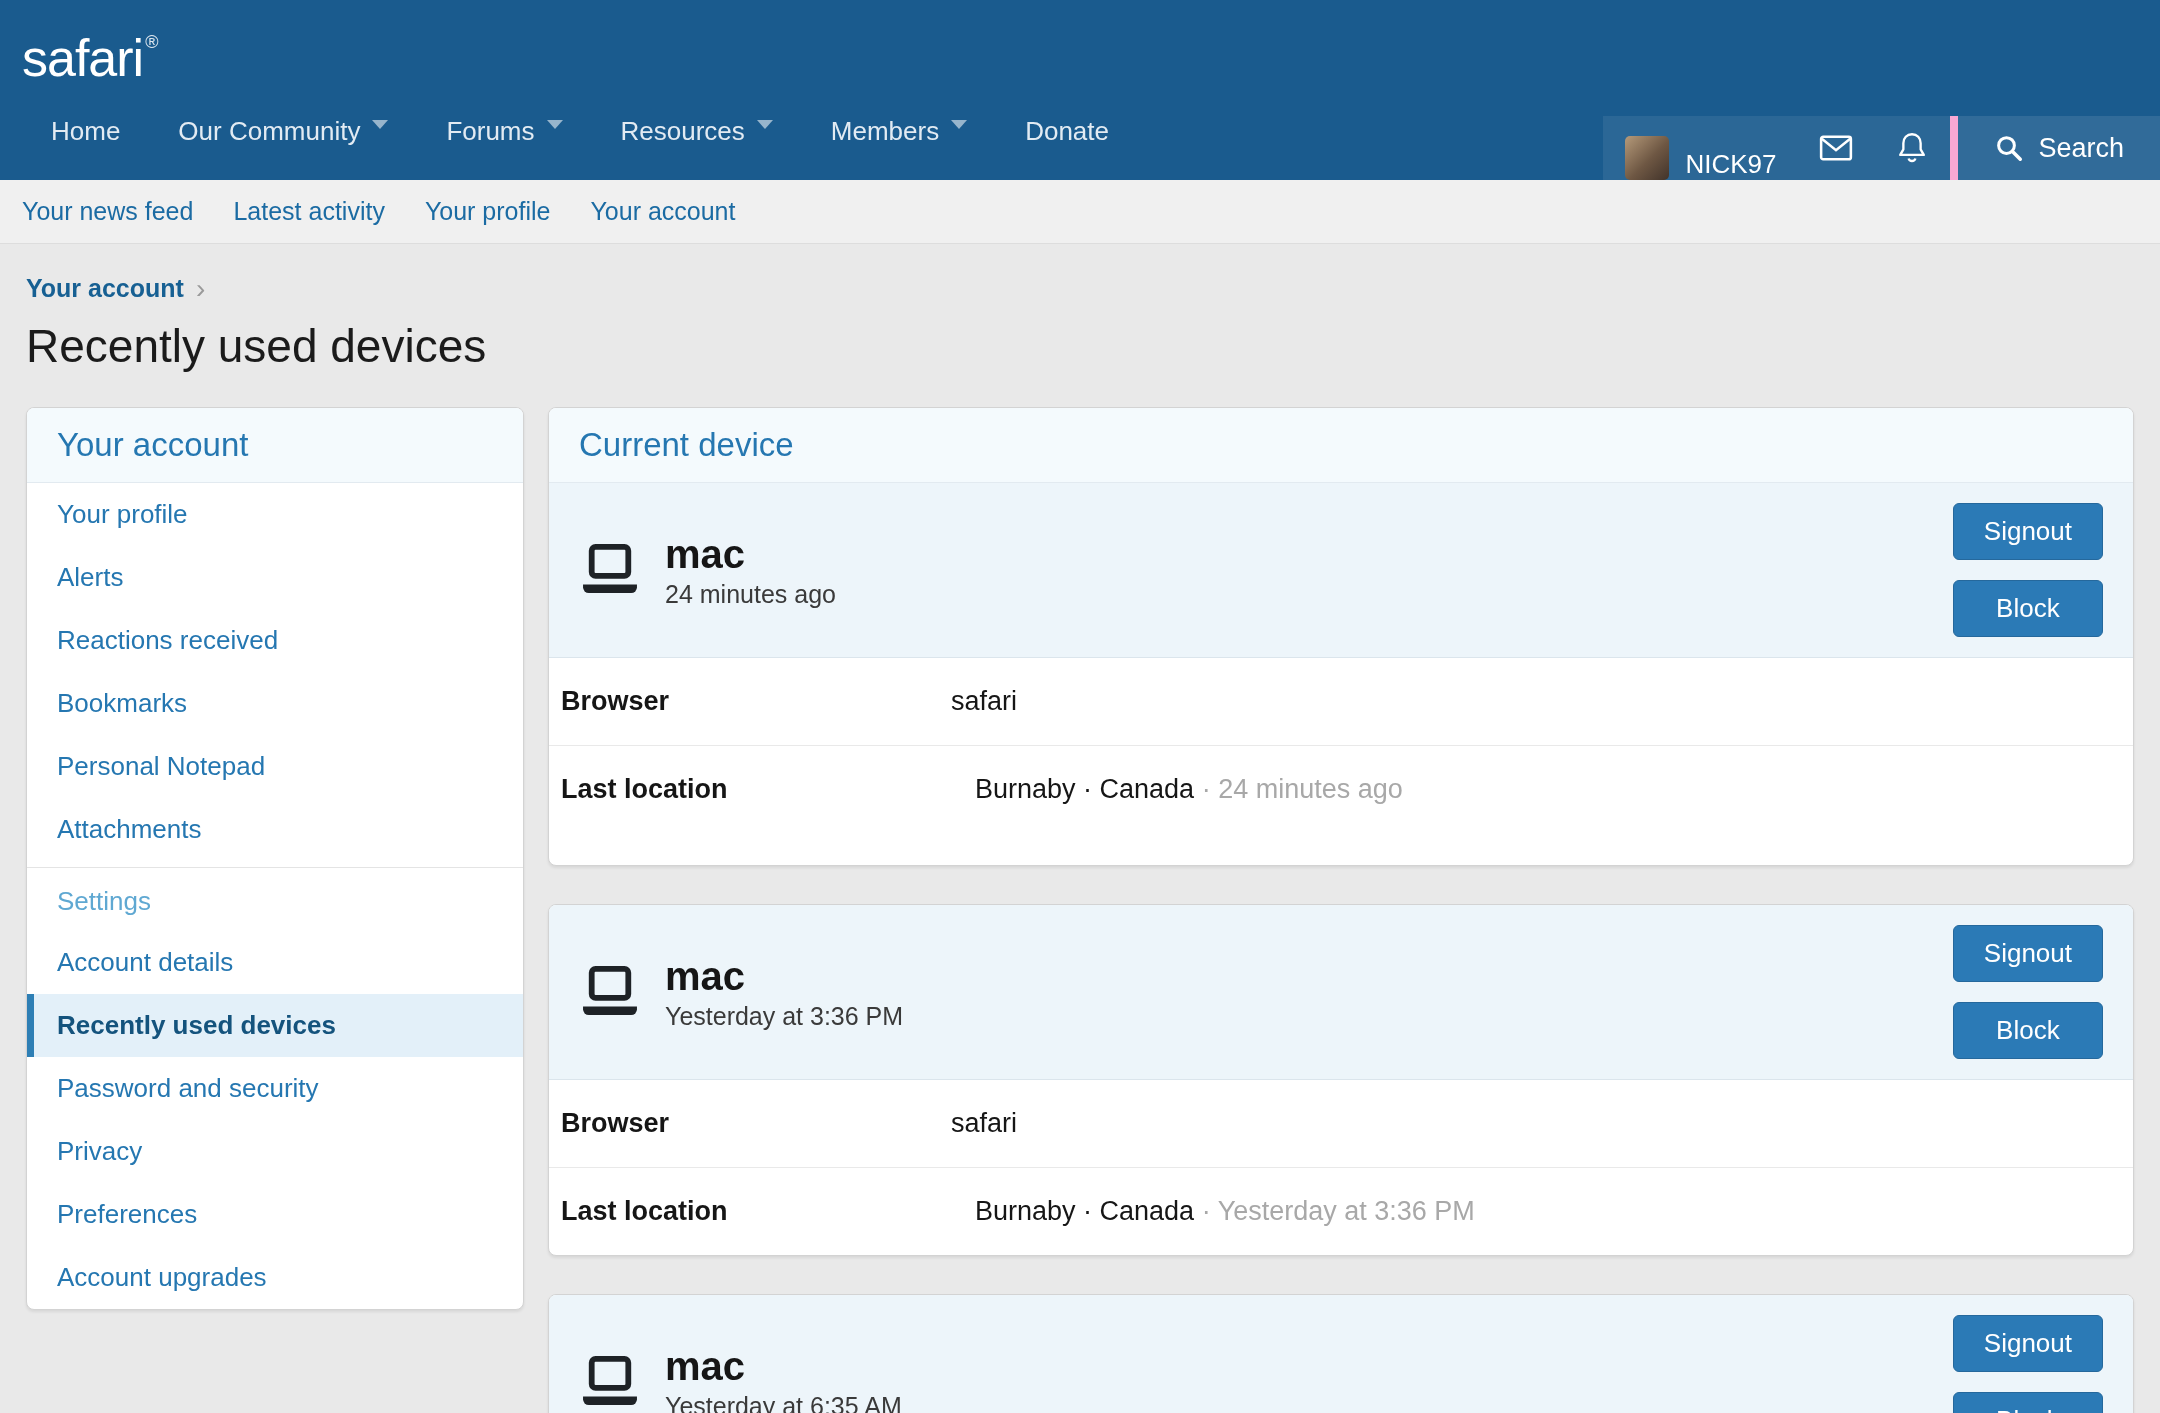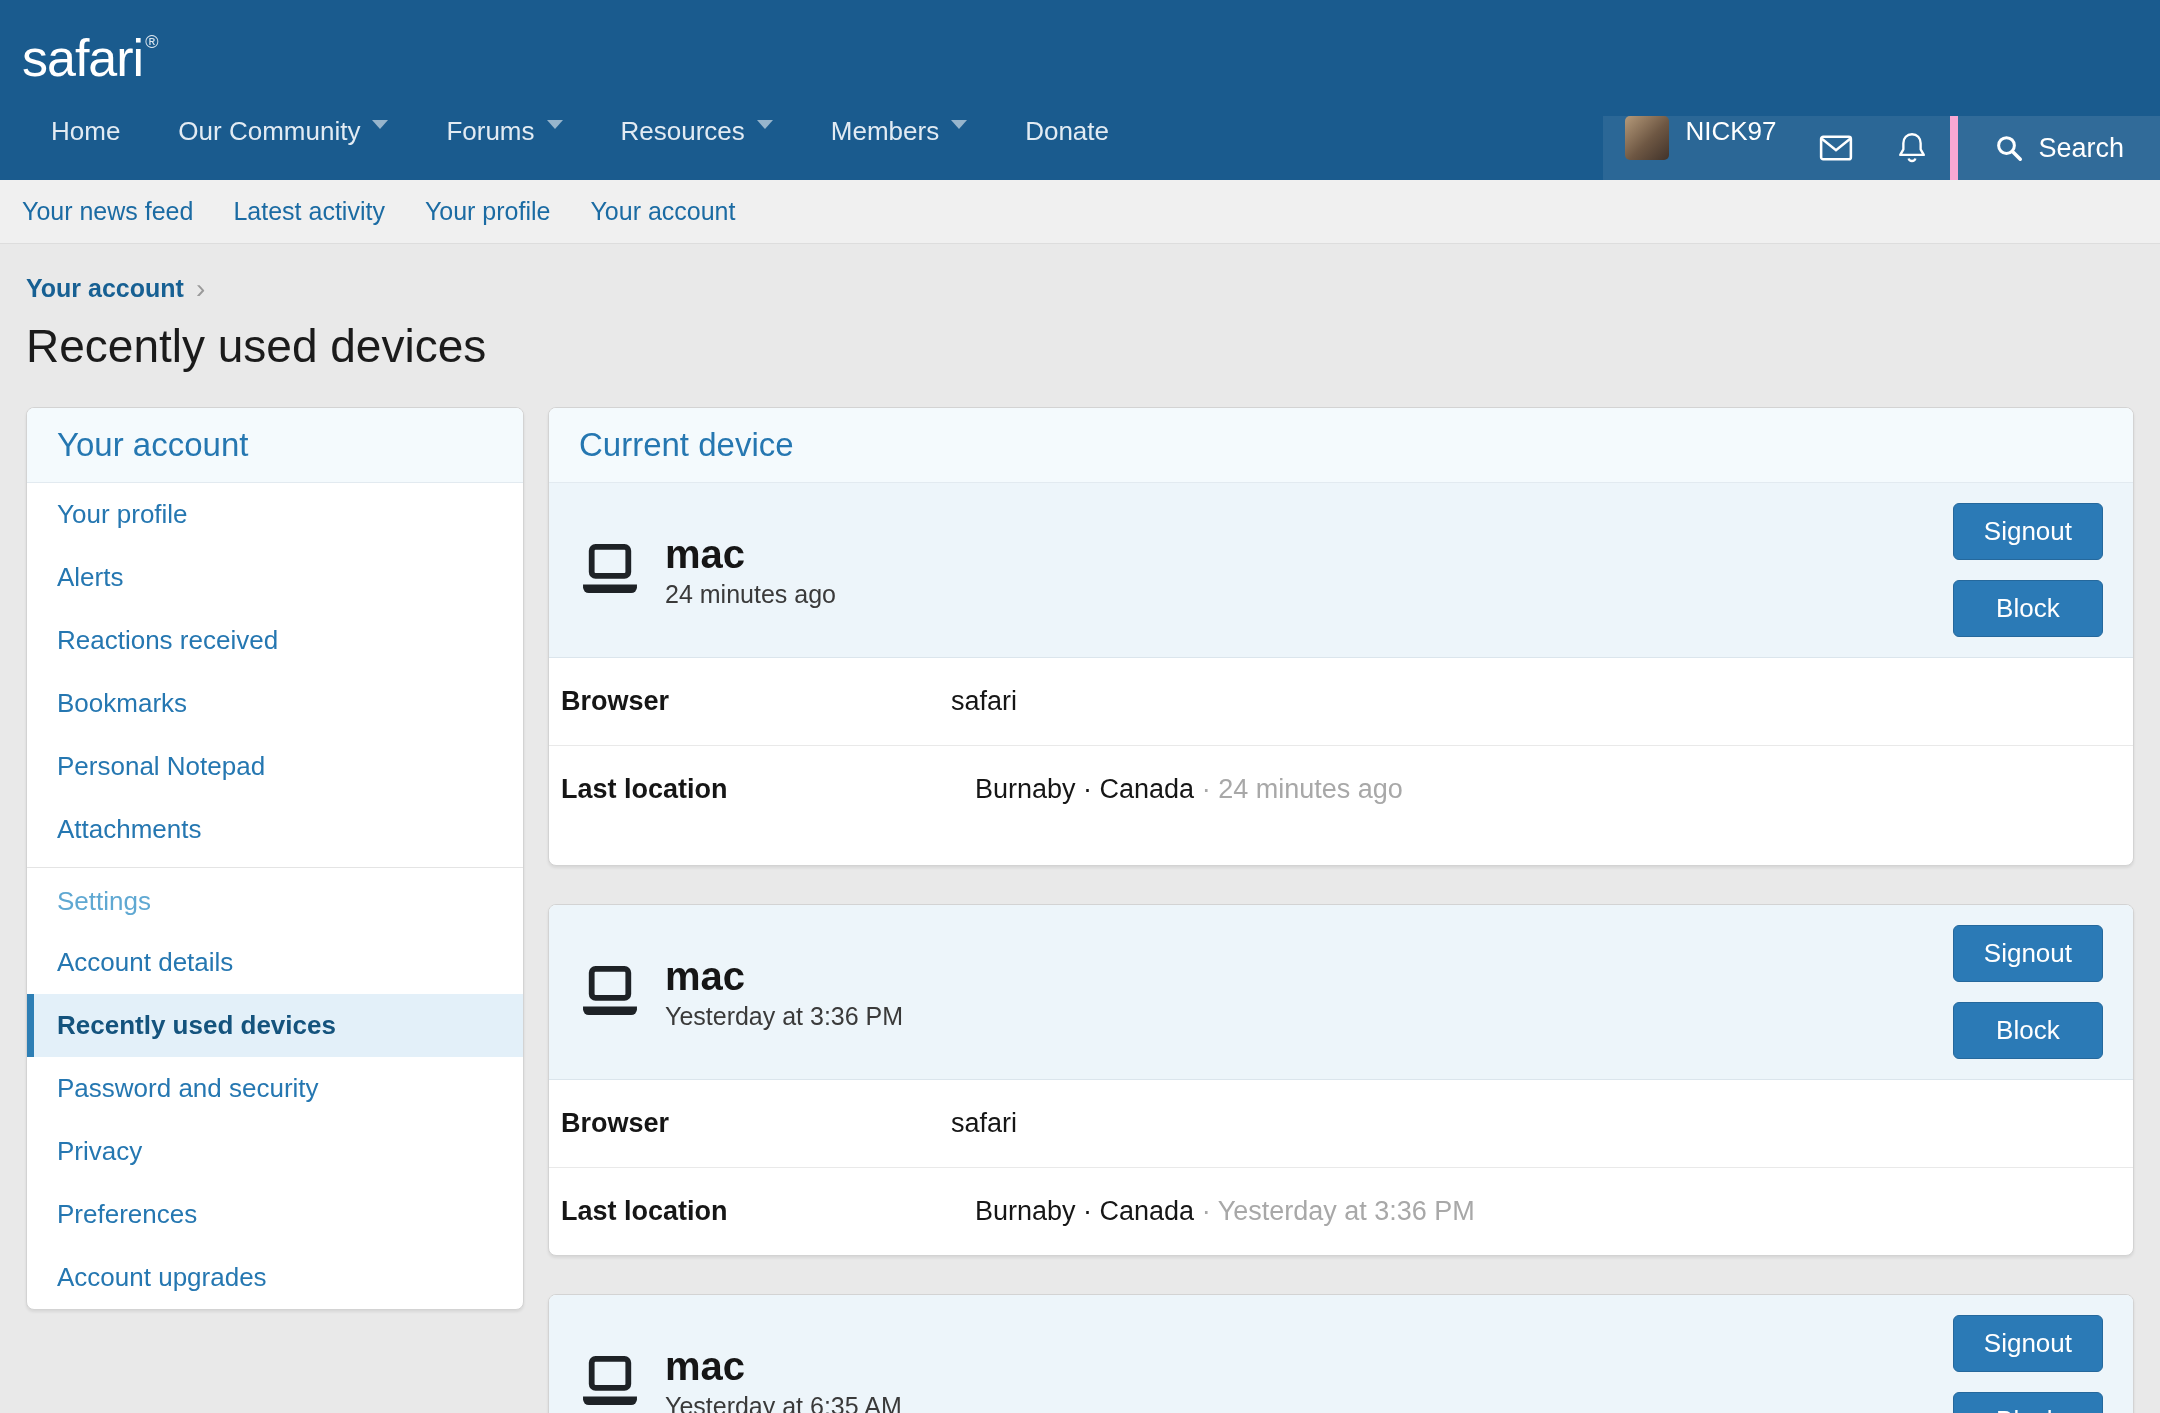--- a/index.html
+++ b/index.html
@@ -9,21 +9,21 @@
 
   
   .hdr { background:#1a5b8e; }
   .hdr-top { height:116px; display:flex; align-items:center; padding-left:22px; }
   .logo { color:#ffffff; font-size:52px; font-weight:400; letter-spacing:-1px; cursor:pointer; }
   .logo sup { font-size:18px; vertical-align:28px; margin-left:2px; opacity:.85; }
   .hdr-nav { height:64px; display:flex; align-items:stretch; padding-left:22px; }
   .nav-item { display:flex; padding:0 29px; color:#e2ebf3; font-size:26px; text-decoration:none; cursor:pointer; }
   .caret { width:0; height:0; border-left:8px solid transparent; border-right:8px solid transparent; border-top:9px solid rgba(255,255,255,.55); margin-left:12px; margin-top:4px; }
   .hdr-right { margin-left:auto; display:flex; align-items:stretch; }
-  .hdr-user { display:flex; align-items:flex-start; padding:0 22px; background:rgba(255,255,255,.08); cursor:pointer; }
+  .hdr-user { display:flex; align-items:flex-end; padding:0 22px; background:rgba(255,255,255,.08); cursor:pointer; }
   .avatar { width:44px; height:44px; border-radius:5px; background:linear-gradient(135deg,#b59a7a 0%,#6e5743 55%,#41332a 100%); display:inline-block; }
   .uname { color:#ffffff; font-size:26px; margin-left:16px; }
   .hdr-iconbtn { display:flex; align-items:center; justify-content:center; width:76px; background:rgba(255,255,255,.08); cursor:pointer; }
   .hdr-search { display:flex; align-items:center; gap:14px; padding:0 36px; background:rgba(255,255,255,.10); border-left:8px solid #f9a8d4; color:#ffffff; font-size:27px; cursor:pointer; text-decoration:none; }
 
   
   .subnav { height:64px; background:#f0f0f0; border-bottom:1px solid #dddddd; display:flex; align-items:center; padding-left:22px; }
   .subnav a { color:#1b6ba3; font-size:25px; text-decoration:none; margin-right:40px; cursor:pointer; }
 
   

